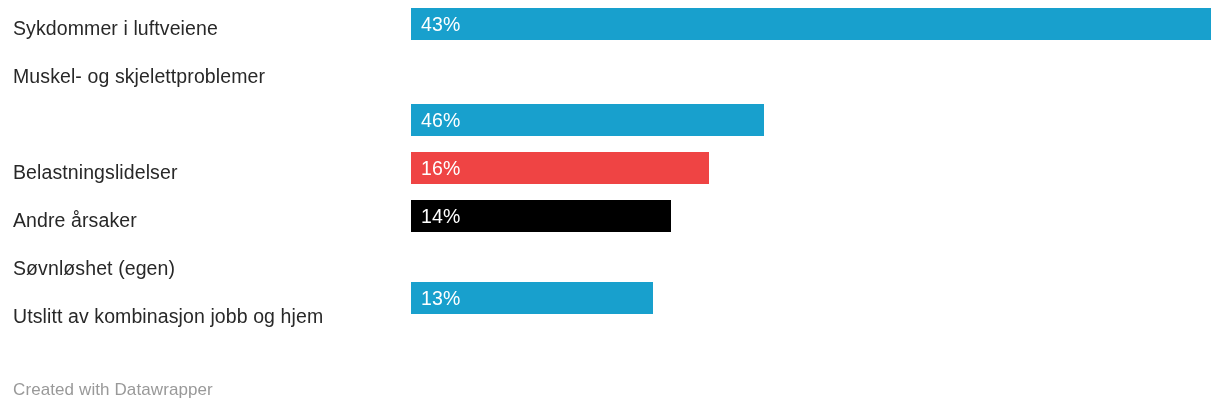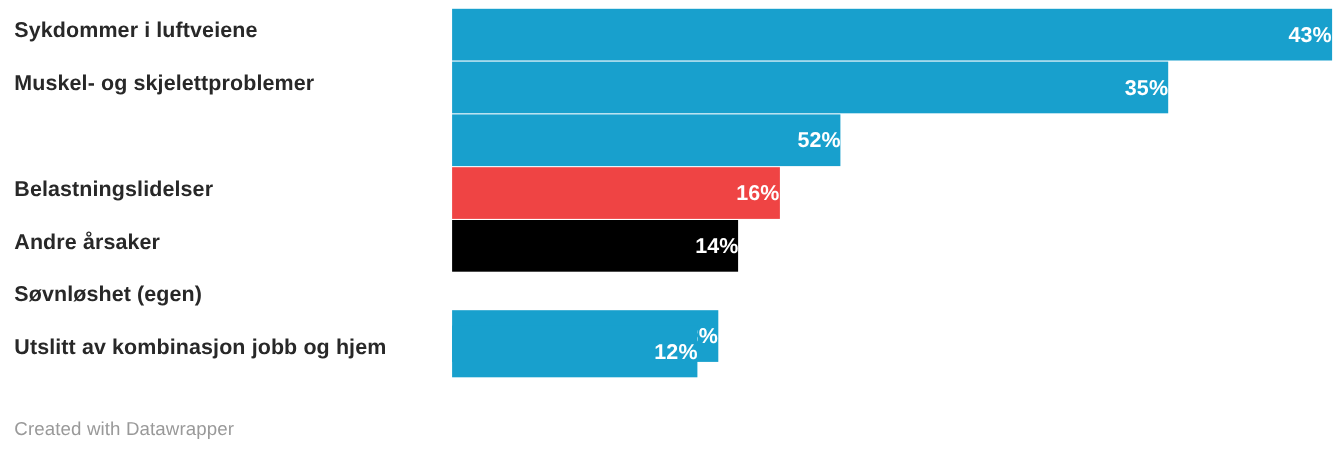--- a/index.html
+++ b/index.html
@@ -20,21 +20,20 @@
     width: 1220px;
     height: 414px;
     box-sizing: border-box;
   }
 
   .chart-body {
     position: absolute;
     left: 0;
     top: 0;
     width: 1220px;
-    font-weight: bold;
   }
 
   .bar-row {
     position: relative;
     height: 40px;
     margin-top: 8px;
     display: flex;
     align-items: center;
   }
 
@@ -53,26 +52,25 @@
   .bar-track {
     position: absolute;
     left: 411px;
     top: 0;
     height: 40px;
     width: 809px;
   }
 
   .bar-fill {
     position: relative;
-    height: 47px;
+    height: 32px;
     background: #18a0cd;
     display: flex;
     align-items: center;
     box-sizing: border-box;
-    justify-content: flex-end;
   }
 
   .bar-value {
     color: #ffffff;
     font-size: 19.5px;
     line-height: 40px;
     padding-left: 10px;
     white-space: nowrap;
     letter-spacing: 0.1px;
   }
@@ -95,30 +93,25 @@
       <div class="bar-row">
         <div class="bar-label">Sykdommer i luftveiene</div>
         <div class="bar-track">
           <div class="bar-fill" style="width: 98.8506%; background: rgb(24, 160, 205);">
             <span class="bar-value">43%</span>
           </div>
         </div>
       </div>
       <div class="bar-row">
         <div class="bar-label">Muskel- og skjelettproblemer</div>
-        <div class="bar-track">
-          <div class="bar-fill" style="width: 80.4598%; background: rgb(24, 160, 205);">
-            <span class="bar-value">35%</span>
-          </div>
-        </div>
       </div>
       <div class="bar-row">
         <div class="bar-track">
           <div class="bar-fill" style="width: 43.6782%; background: rgb(24, 160, 205);">
-            <span class="bar-value">52%</span>
+            <span class="bar-value">46%</span>
           </div>
         </div>
       </div>
       <div class="bar-row">
         <div class="bar-label">Belastningslidelser</div>
         <div class="bar-track">
           <div class="bar-fill" style="width: 36.7816%; background: #ef4444;">
             <span class="bar-value">16%</span>
           </div>
         </div>
@@ -134,21 +127,16 @@
       <div class="bar-row">
         <div class="bar-label">Søvnløshet (egen)</div>
         <div class="bar-track">
           <div class="bar-fill" style="width: 29.8851%; background: rgb(24, 160, 205); margin-top: 34px;">
             <span class="bar-value">13%</span>
           </div>
         </div>
       </div>
       <div class="bar-row">
         <div class="bar-label">Utslitt av kombinasjon jobb og hjem</div>
-        <div class="bar-track">
-          <div class="bar-fill" style="width: 27.5862%; background: rgb(24, 160, 205);">
-            <span class="bar-value">12%</span>
-          </div>
-        </div>
       </div>
     </div>
   <div class="chart-footer">Created with Datawrapper</div>
 </div>
 
 </body></html>

